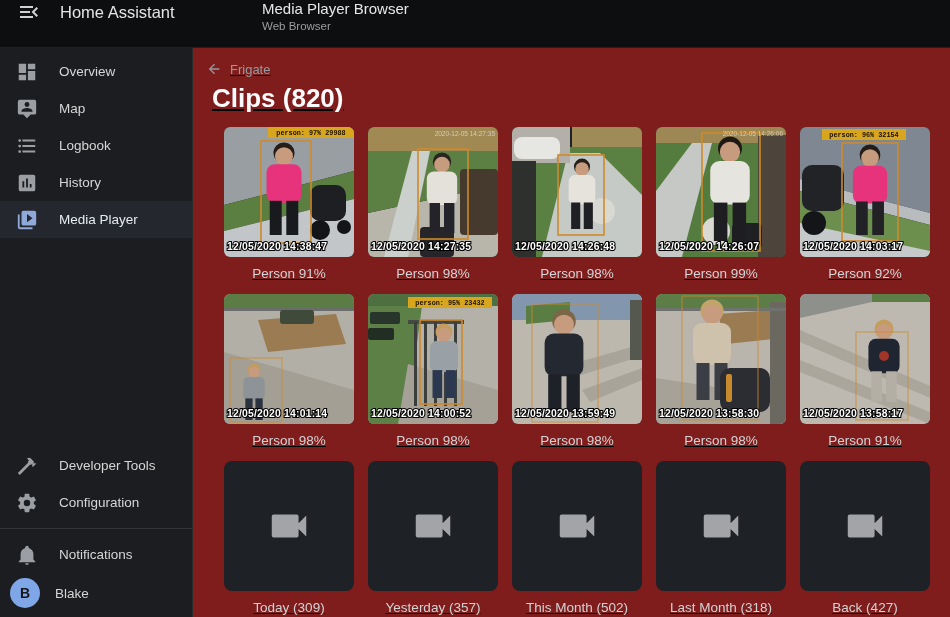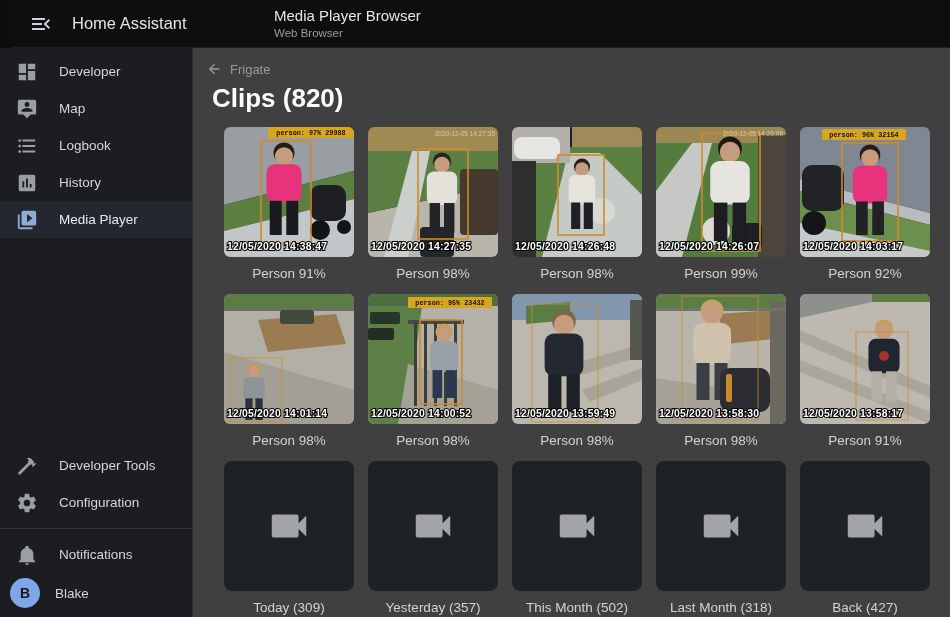--- a/index.html
+++ b/index.html
@@ -2,38 +2,38 @@
 <html><head>
 <meta charset="utf-8">
 <style>
   html,body{margin:0;padding:0;background:#0c0d0f;}
   body{width:950px;height:617px;overflow:hidden;font-family:"Liberation Sans",sans-serif;
        -webkit-font-smoothing:antialiased;}
   .app{width:950px;height:617px;display:flex;flex-direction:column;}
 
   
   .topbar{height:47px;flex:none;background:#0d0e10;border-bottom:1px solid rgba(255,255,255,.08);
-          display:flex;align-items:center;color:#e4e5e7;margin-left:12px;}
+          display:flex;align-items:flex-start;color:#e4e5e7;}
   .topbar-left{width:193px;flex:none;display:flex;align-items:center;gap:19px;
                padding-left:17px;box-sizing:border-box;}
   .menu-btn{background:none;border:none;padding:0;cursor:pointer;width:24px;height:24px;
             display:flex;align-items:center;justify-content:center;color:#cfd1d4;}
   .app-name{font-size:16.5px;color:#e3e4e6;}
   .topbar-title{margin-left:69px;line-height:1.25;}
   .topbar-title .t{font-size:15px;color:#e6e7e9;}
   .topbar-title .s{font-size:11.5px;color:#9b9da1;}
   .choose-player{margin-left:auto;margin-right:15px;background:none;border:none;cursor:pointer;
                  font-family:"Liberation Sans",sans-serif;font-size:12px;font-weight:bold;
                  letter-spacing:1.3px;color:#d2d4d8;padding:8px 8px;}
 
   
   .body{flex:1;display:flex;min-height:0;}
   .sidebar{width:193px;flex:none;background:#1c1d20;border-right:1px solid rgba(255,255,255,.07);
            display:flex;flex-direction:column;padding-top:5px;box-sizing:border-box;}
-  .content{flex:1;background:#404040;overflow:hidden;}
+  .content{flex:1;background:#7f1d1d;overflow:hidden;text-decoration:underline;}
 
   
   .nav-item{height:37px;display:flex;align-items:center;padding-left:16px;gap:21px;
             cursor:pointer;color:#d5d6d8;font-size:13.5px;font-weight:500;}
   .nav-item .ic{width:22px;height:22px;flex:none;color:#9b9ea3;display:flex;align-items:center;}
   .nav-item.selected{background:#24272e;color:#e7ebf3;}
   .nav-item.selected .ic{color:#8fa9d8;}
   .sidebar-spacer{flex:1;}
   .sidebar-divider{height:1px;background:rgba(255,255,255,.10);margin:7px 0;}
   .user-row{height:40px;display:flex;align-items:center;padding-left:10px;gap:15px;
@@ -85,21 +85,21 @@
   <div class="body">
 
     <nav class="sidebar">
       <div>
           <div class="nav-item">
             <span class="ic">
               <svg viewBox="0 0 24 24" width="22" height="22">
                 <path d="M13,3V9H21V3M13,21H21V11H13M3,21H11V15H3M3,13H11V3H3" fill="currentColor"></path>
               </svg>
             </span>
-            <span>Developer</span>
+            <span>Overview</span>
           </div>
           <div class="nav-item">
             <span class="ic">
               <svg viewBox="0 0 24 24" width="22" height="22">
                 <path d="M20,2H4A2,2 0 0,0 2,4V16A2,2 0 0,0 4,18H8L12,22L16,18H20A2,2 0 0,0 22,16V4A2,2 0 0,0 20,2M12,4.3A2.7,2.7 0 0,1 14.7,7A2.7,2.7 0 0,1 12,9.7A2.7,2.7 0 0,1 9.3,7A2.7,2.7 0 0,1 12,4.3M18,15H6V14.1C6,12.1 10,11 12,11C14,11 18,12.1 18,14.1V15Z" fill="currentColor"></path>
               </svg>
             </span>
             <span>Map</span>
           </div>
           <div class="nav-item">

